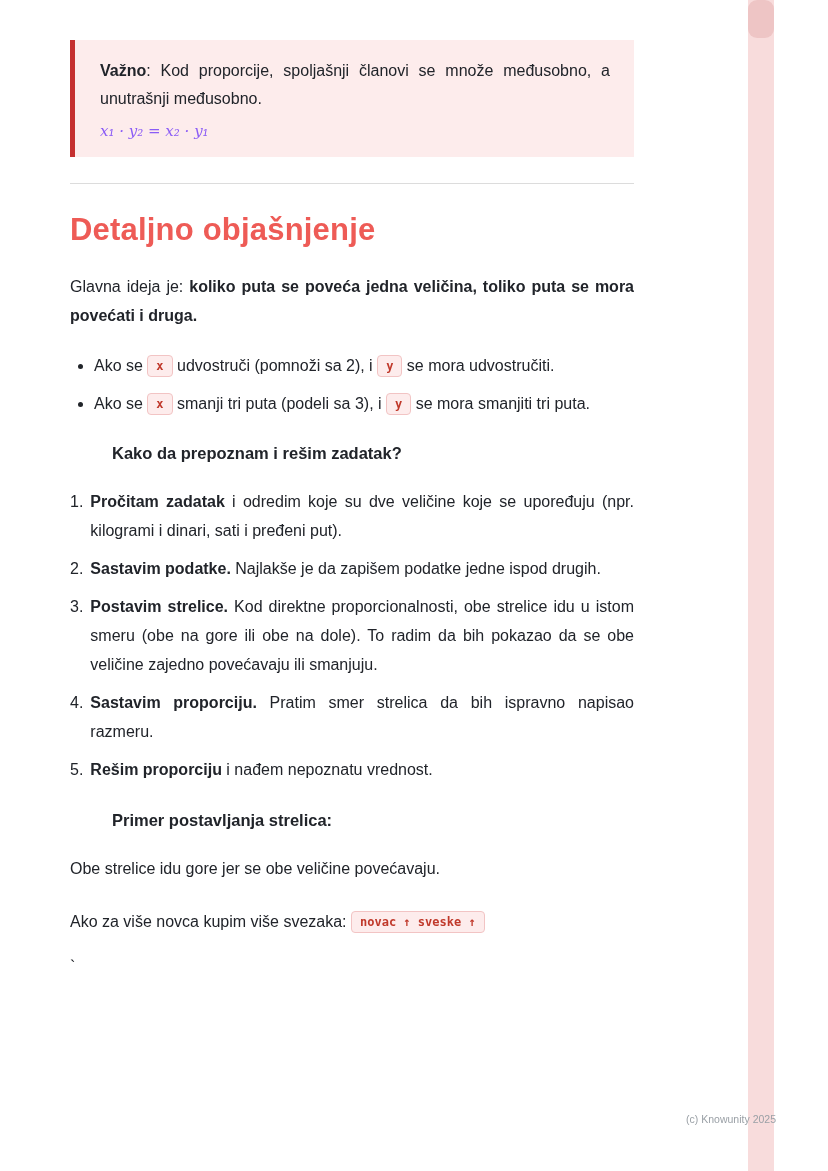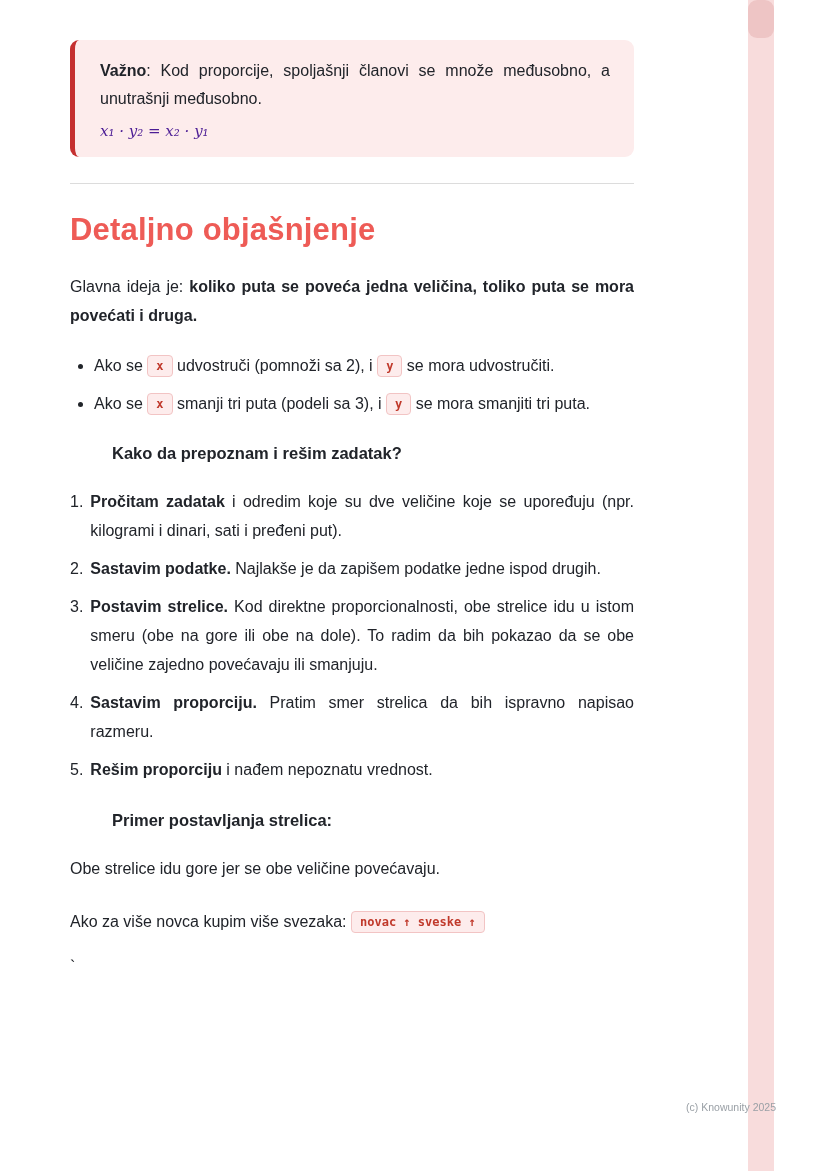--- a/index.html
+++ b/index.html
@@ -30,34 +30,33 @@
   .content {
     position: absolute;
     left: 70px; top: 40px;
     width: 564px;
   }
 
   .callout {
     background: var(--callout-bg, #fdecec);
     border-left: 5px solid var(--callout-border, #c53030);
     padding: 17px 24px 15px 25px;
-    border-radius: 9px;
   }
   .callout-text {
     font-size: 16px;
     line-height: 28px;
     text-align: justify;
   }
   .formula {
     margin-top: 7px;
     font-family: "DejaVu Serif", serif;
     font-style: italic;
     font-size: 15px;
     line-height: 22px;
-    color: #4c1d95;
+    color: #8b5cf6;
   }
 
   .divider {
     border: none;
     border-top: 1px solid #dcdcdc;
     margin-top: 26px;
   }
 
   .section-title {
     margin-top: 28px;
@@ -121,21 +120,21 @@
   }
 
   .stray {
     margin-top: 22px;
     font-size: 16px;
   }
 
   .footer {
     position: absolute;
     right: 52px;
-    bottom: 58px;
+    bottom: 46px;
     font-size: 10.5px;
     color: #9aa0a6;
     z-index: 2;
     margin-left: 48px;
   }
 </style>
 </head>
 <body>
 
 <div class="scroll-stripe">

